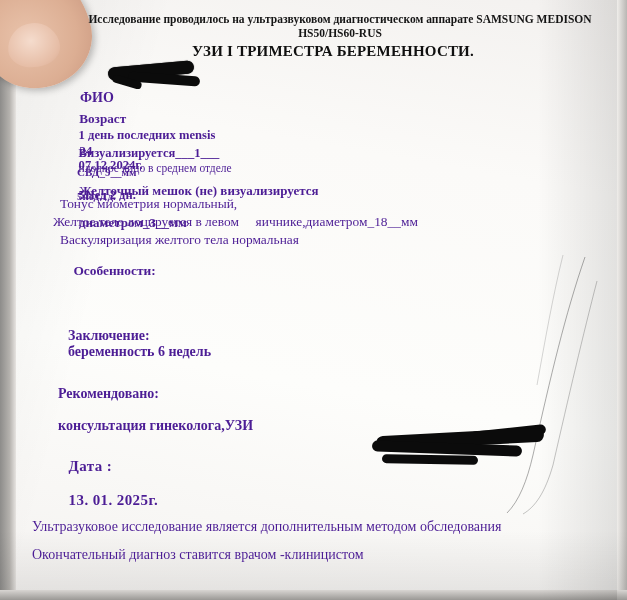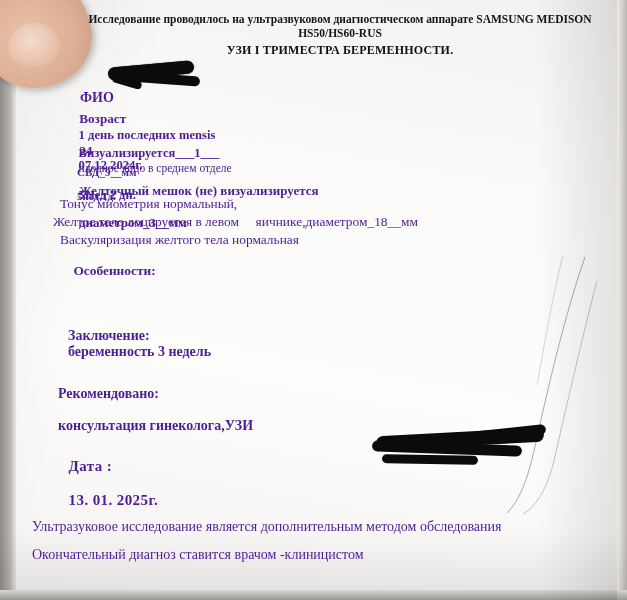--- a/index.html
+++ b/index.html
@@ -126,25 +126,25 @@
     top: 12px;
     width: 512px;
     text-align: center;
     font-size: 11.5px;
     font-weight: bold;
     line-height: 14px;
     color: #151515;
   }
   .title {
     position: absolute;
-    left: 84px;
+    left: 77px;
     top: 43px;
     width: 512px;
     text-align: center;
-    font-size: 12px;
+    font-size: 15px;
     font-weight: bold;
     letter-spacing: 0.2px;
     color: #101010;
   }
 
   .line {
     position: absolute;
     color: #4c1d95;
     white-space: pre;
   }
@@ -292,21 +292,21 @@
   <div class="line l-corp">Желтое тело лоцируется в левом     яичнике,диаметром_18__мм</div>
   <div class="line l-vasc">Васкуляризация желтого тела нормальная</div>
 
   <div class="line b l-osob">
     <span>Особенности:</span>
     <span></span>
   </div>
 
   <div class="line b l-concl">
     <span>Заключение:</span>
-    <span>беременность 3 недель</span>
+    <span>беременность 6 недель</span>
   </div>
 
   <div class="line b l-rec">
     <span>Рекомендовано:</span>
     <span> </span>
     <span>консультация гинеколога,УЗИ</span>
   </div>
 
   <div class="line b l-date">
     <span>Дата :</span>

